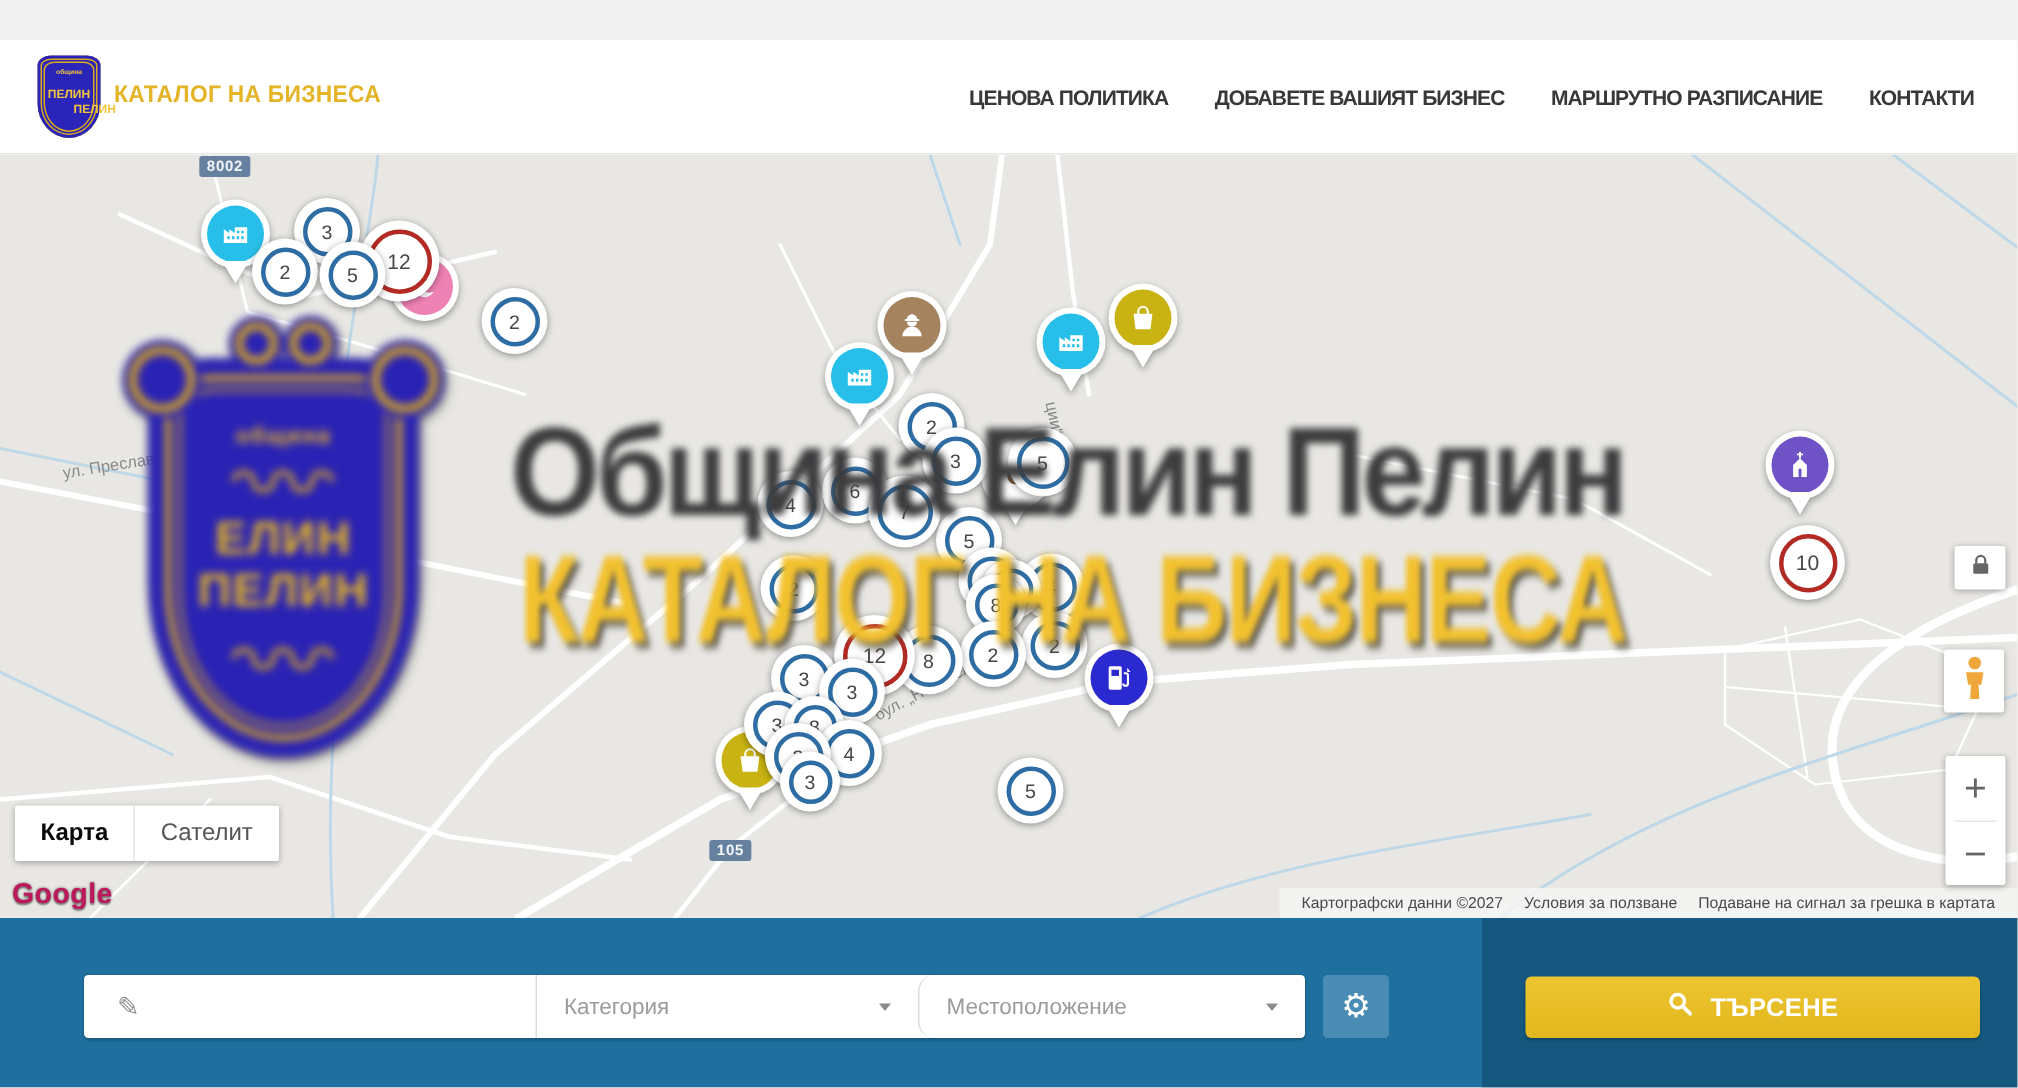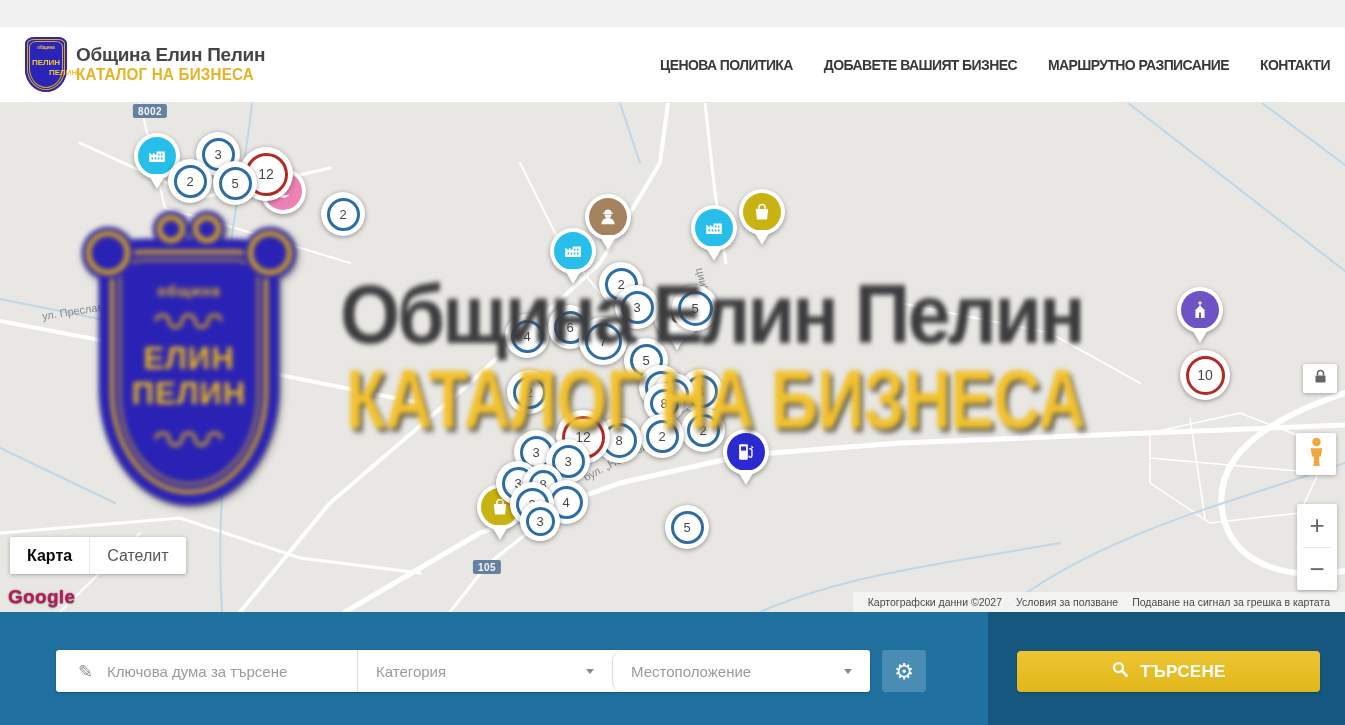--- a/index.html
+++ b/index.html
@@ -13,21 +13,21 @@
   .brand{display:flex;align-items:center;margin-left:25px;gap:9px;}
   .brand-emblem{width:42px;height:55px;position:relative;flex:none;}
   .shield-s{position:absolute;inset:0;background:#2a25b8;border-radius:22% 22% 50% 50%/12% 12% 42% 42%;
             box-shadow:inset 0 0 0 2px #2a25b8, inset 0 0 0 3px #d9a91e;}
   .shield-s::after{content:"";position:absolute;inset:4px;border:1px solid #d9a91e;border-radius:inherit;}
   .shield-txt{position:absolute;left:0;right:0;text-align:center;color:#f0c53a;font-weight:700;line-height:1;}
   .brand-text{display:flex;flex-direction:column;line-height:1.15;}
   .brand-title{font-size:19px;font-weight:700;color:#454547;letter-spacing:-0.3px;}
   .brand-subtitle{font-size:16px;font-weight:700;color:#e4b326;letter-spacing:0.2px;
                   transform:scaleX(.95);transform-origin:left center;}
-  .nav{margin-left:auto;margin-right:15px;display:flex;gap:31px;}
+  .nav{margin-left:auto;margin-right:29px;display:flex;gap:31px;}
   .nav-item{font-size:14px;font-weight:700;color:#38383a;letter-spacing:-0.6px;cursor:pointer;white-space:nowrap;}
 
   
   .map{position:absolute;top:103px;left:0;width:1345px;height:509px;background:#e8e7e3;overflow:hidden;}
   .roads{position:absolute;inset:0;}
   .street-label{position:absolute;color:#8b8b8b;font-size:11px;white-space:nowrap;
                 transform-origin:left center;z-index:3;}
   .route-shield{position:absolute;background:#66809f;color:#f2f5f8;font-size:10px;font-weight:700;
                 padding:2px 5px 1px;border-radius:2px;transform:translate(-50%,-50%);
                 letter-spacing:.5px;z-index:3;}
@@ -121,21 +121,20 @@
 
 <div class="header">
   <div class="brand">
     <div class="brand-emblem">
       <div class="shield-s"></div>
       <div class="shield-txt" style="top:9px;font-size:4.5px;">община</div>
       <div class="shield-txt" style="top:22px;font-size:8px;">ПЕЛИН</div>
       <div class="shield-txt" style="top:32px;font-size:8px;margin-left:24px;">ПЕЛИН</div>
     </div>
     <div class="brand-text">
-      <span class="brand-title">Община Елин Пелин</span>
       <span class="brand-subtitle">КАТАЛОГ НА БИЗНЕСА</span>
     </div>
   </div>
   <div class="nav">
     <span class="nav-item">ЦЕНОВА ПОЛИТИКА</span>
     <span class="nav-item">ДОБАВЕТЕ ВАШИЯТ БИЗНЕС</span>
     <span class="nav-item">МАРШРУТНО РАЗПИСАНИЕ</span>
     <span class="nav-item">КОНТАКТИ</span>
   </div>
 </div>
@@ -525,21 +524,20 @@
     <div class="zoom-div"></div>
     <div class="zoom-btn">−</div>
   </div>
 </div>
 
 <div class="search-bar">
   <div class="search-bar-right"></div>
   <div class="controls">
     <div class="kw">
       <span class="pencil">✎</span>
-      <input type="text" placeholder="Ключова дума за търсене" style="">
     </div>
     <div class="sel cat">
       <span>Категория</span>
       <span class="caret"></span>
     </div>
     <div class="sel loc">
       <span>Местоположение</span>
       <span class="caret"></span>
     </div>
   </div>

